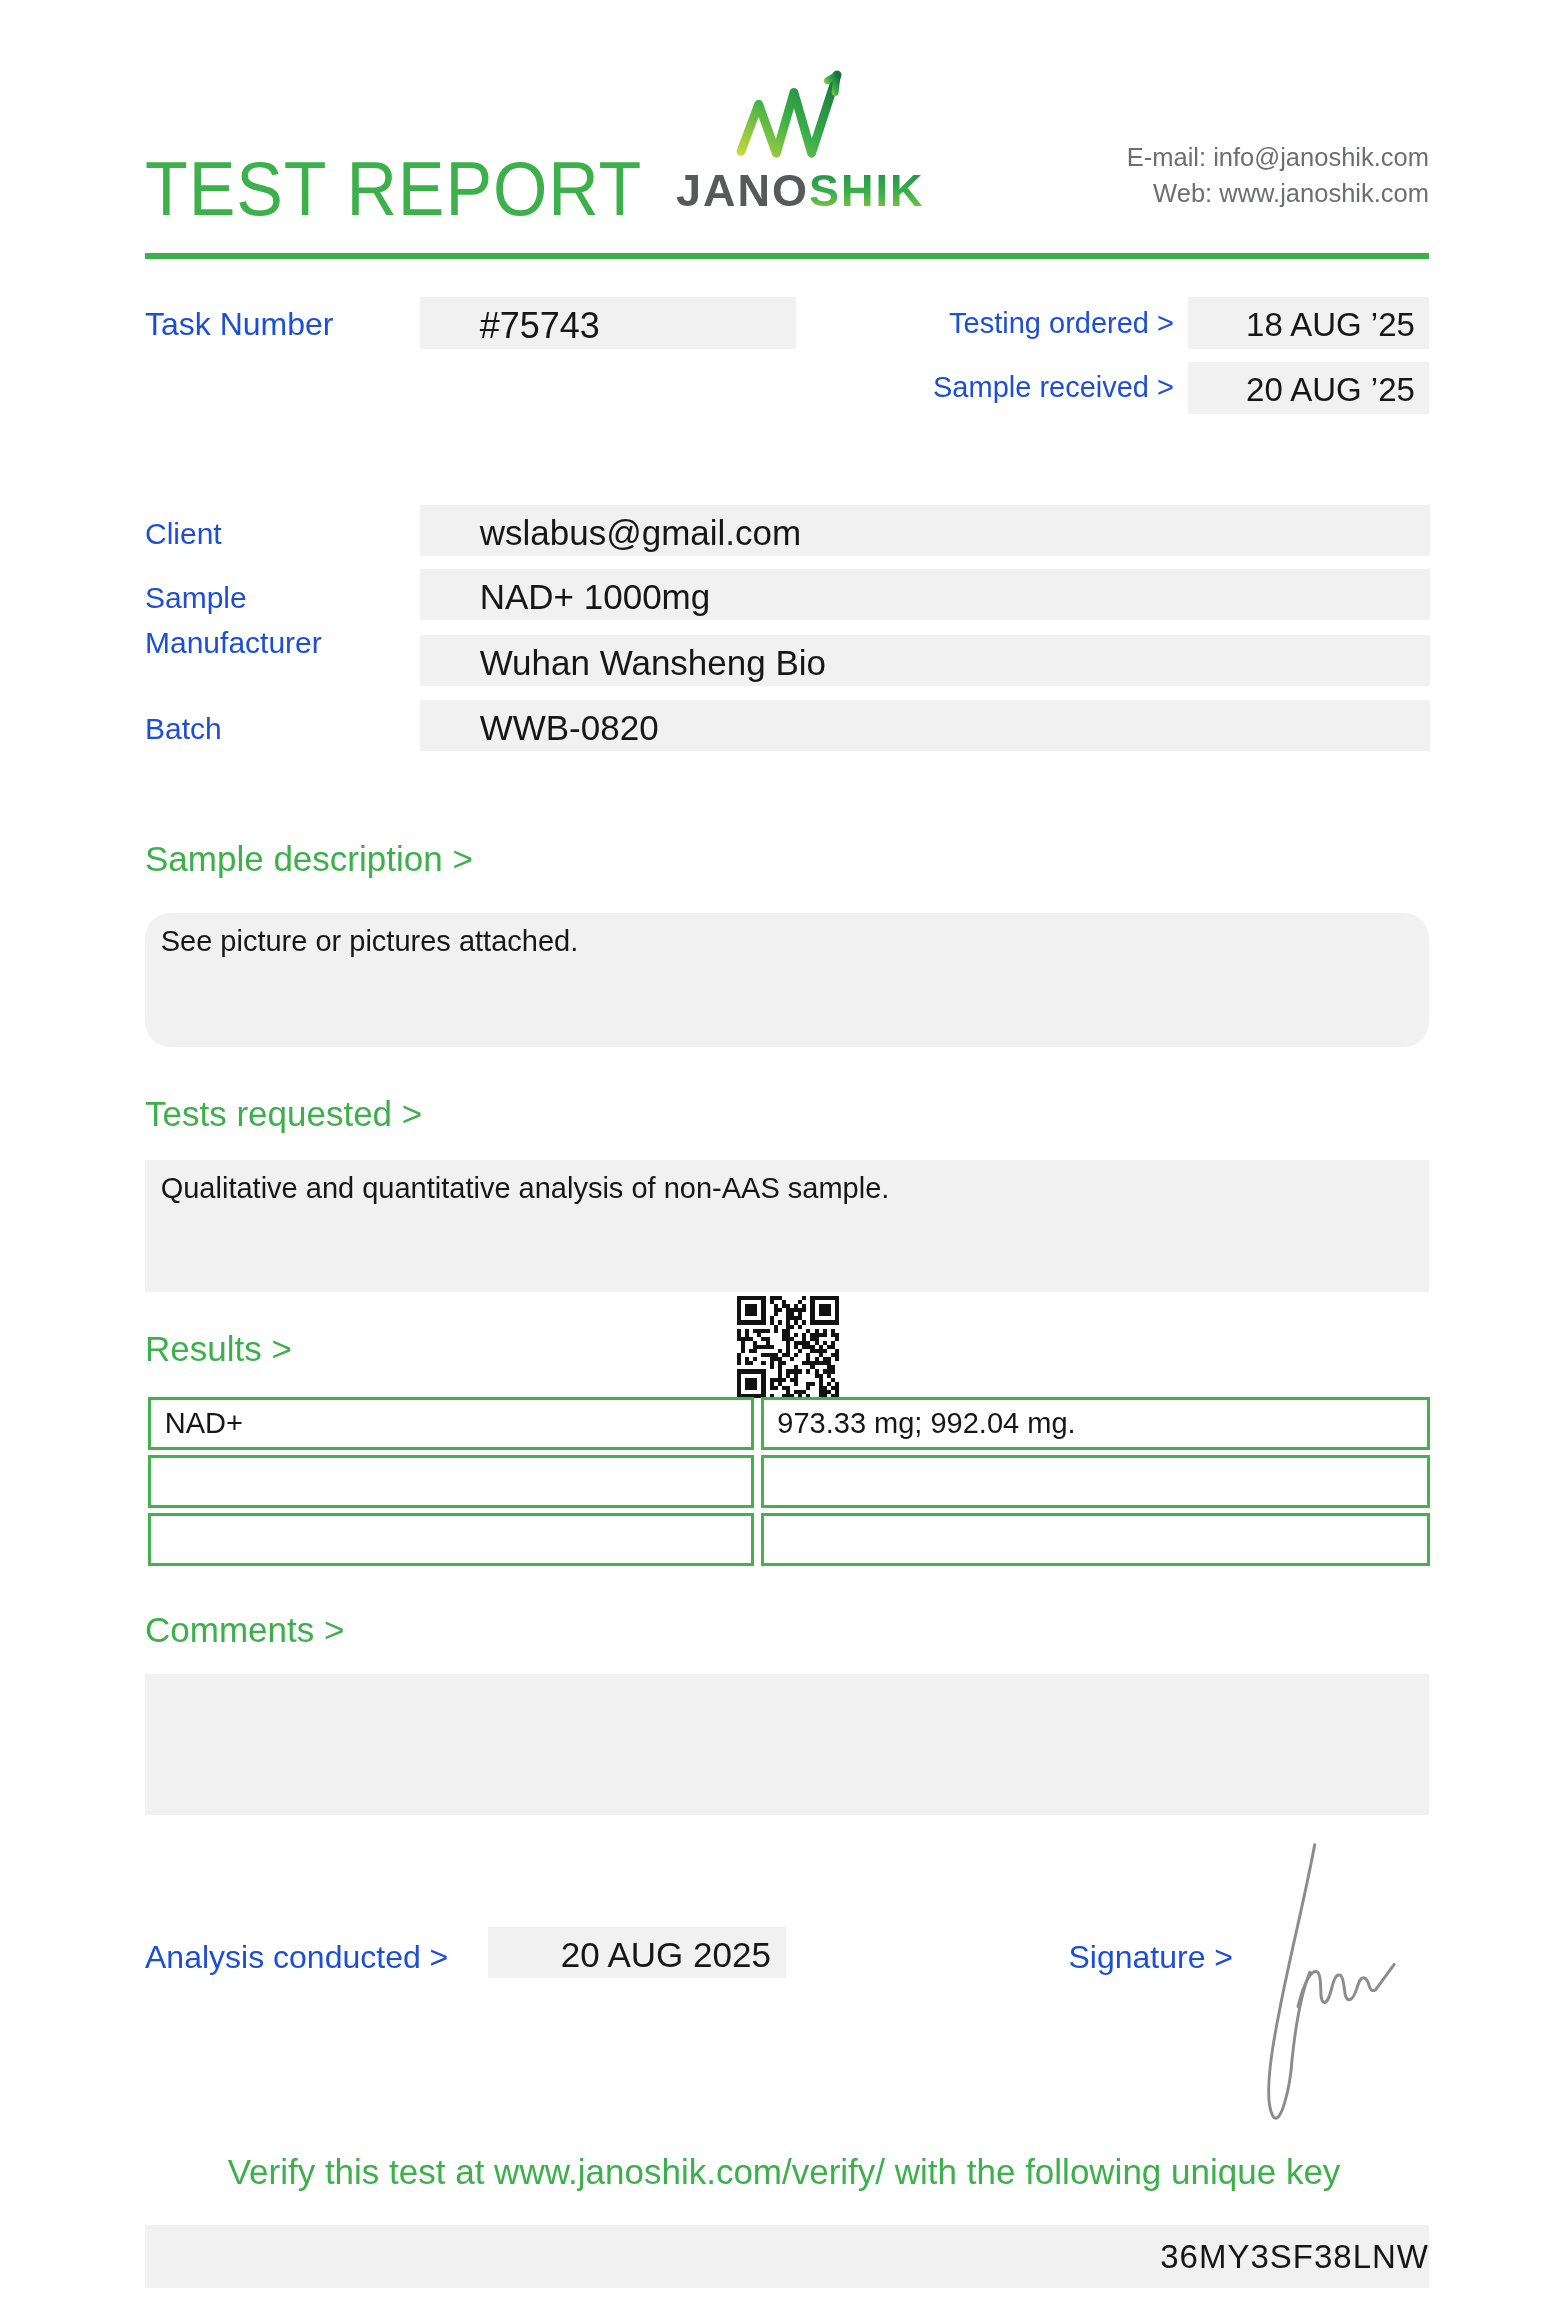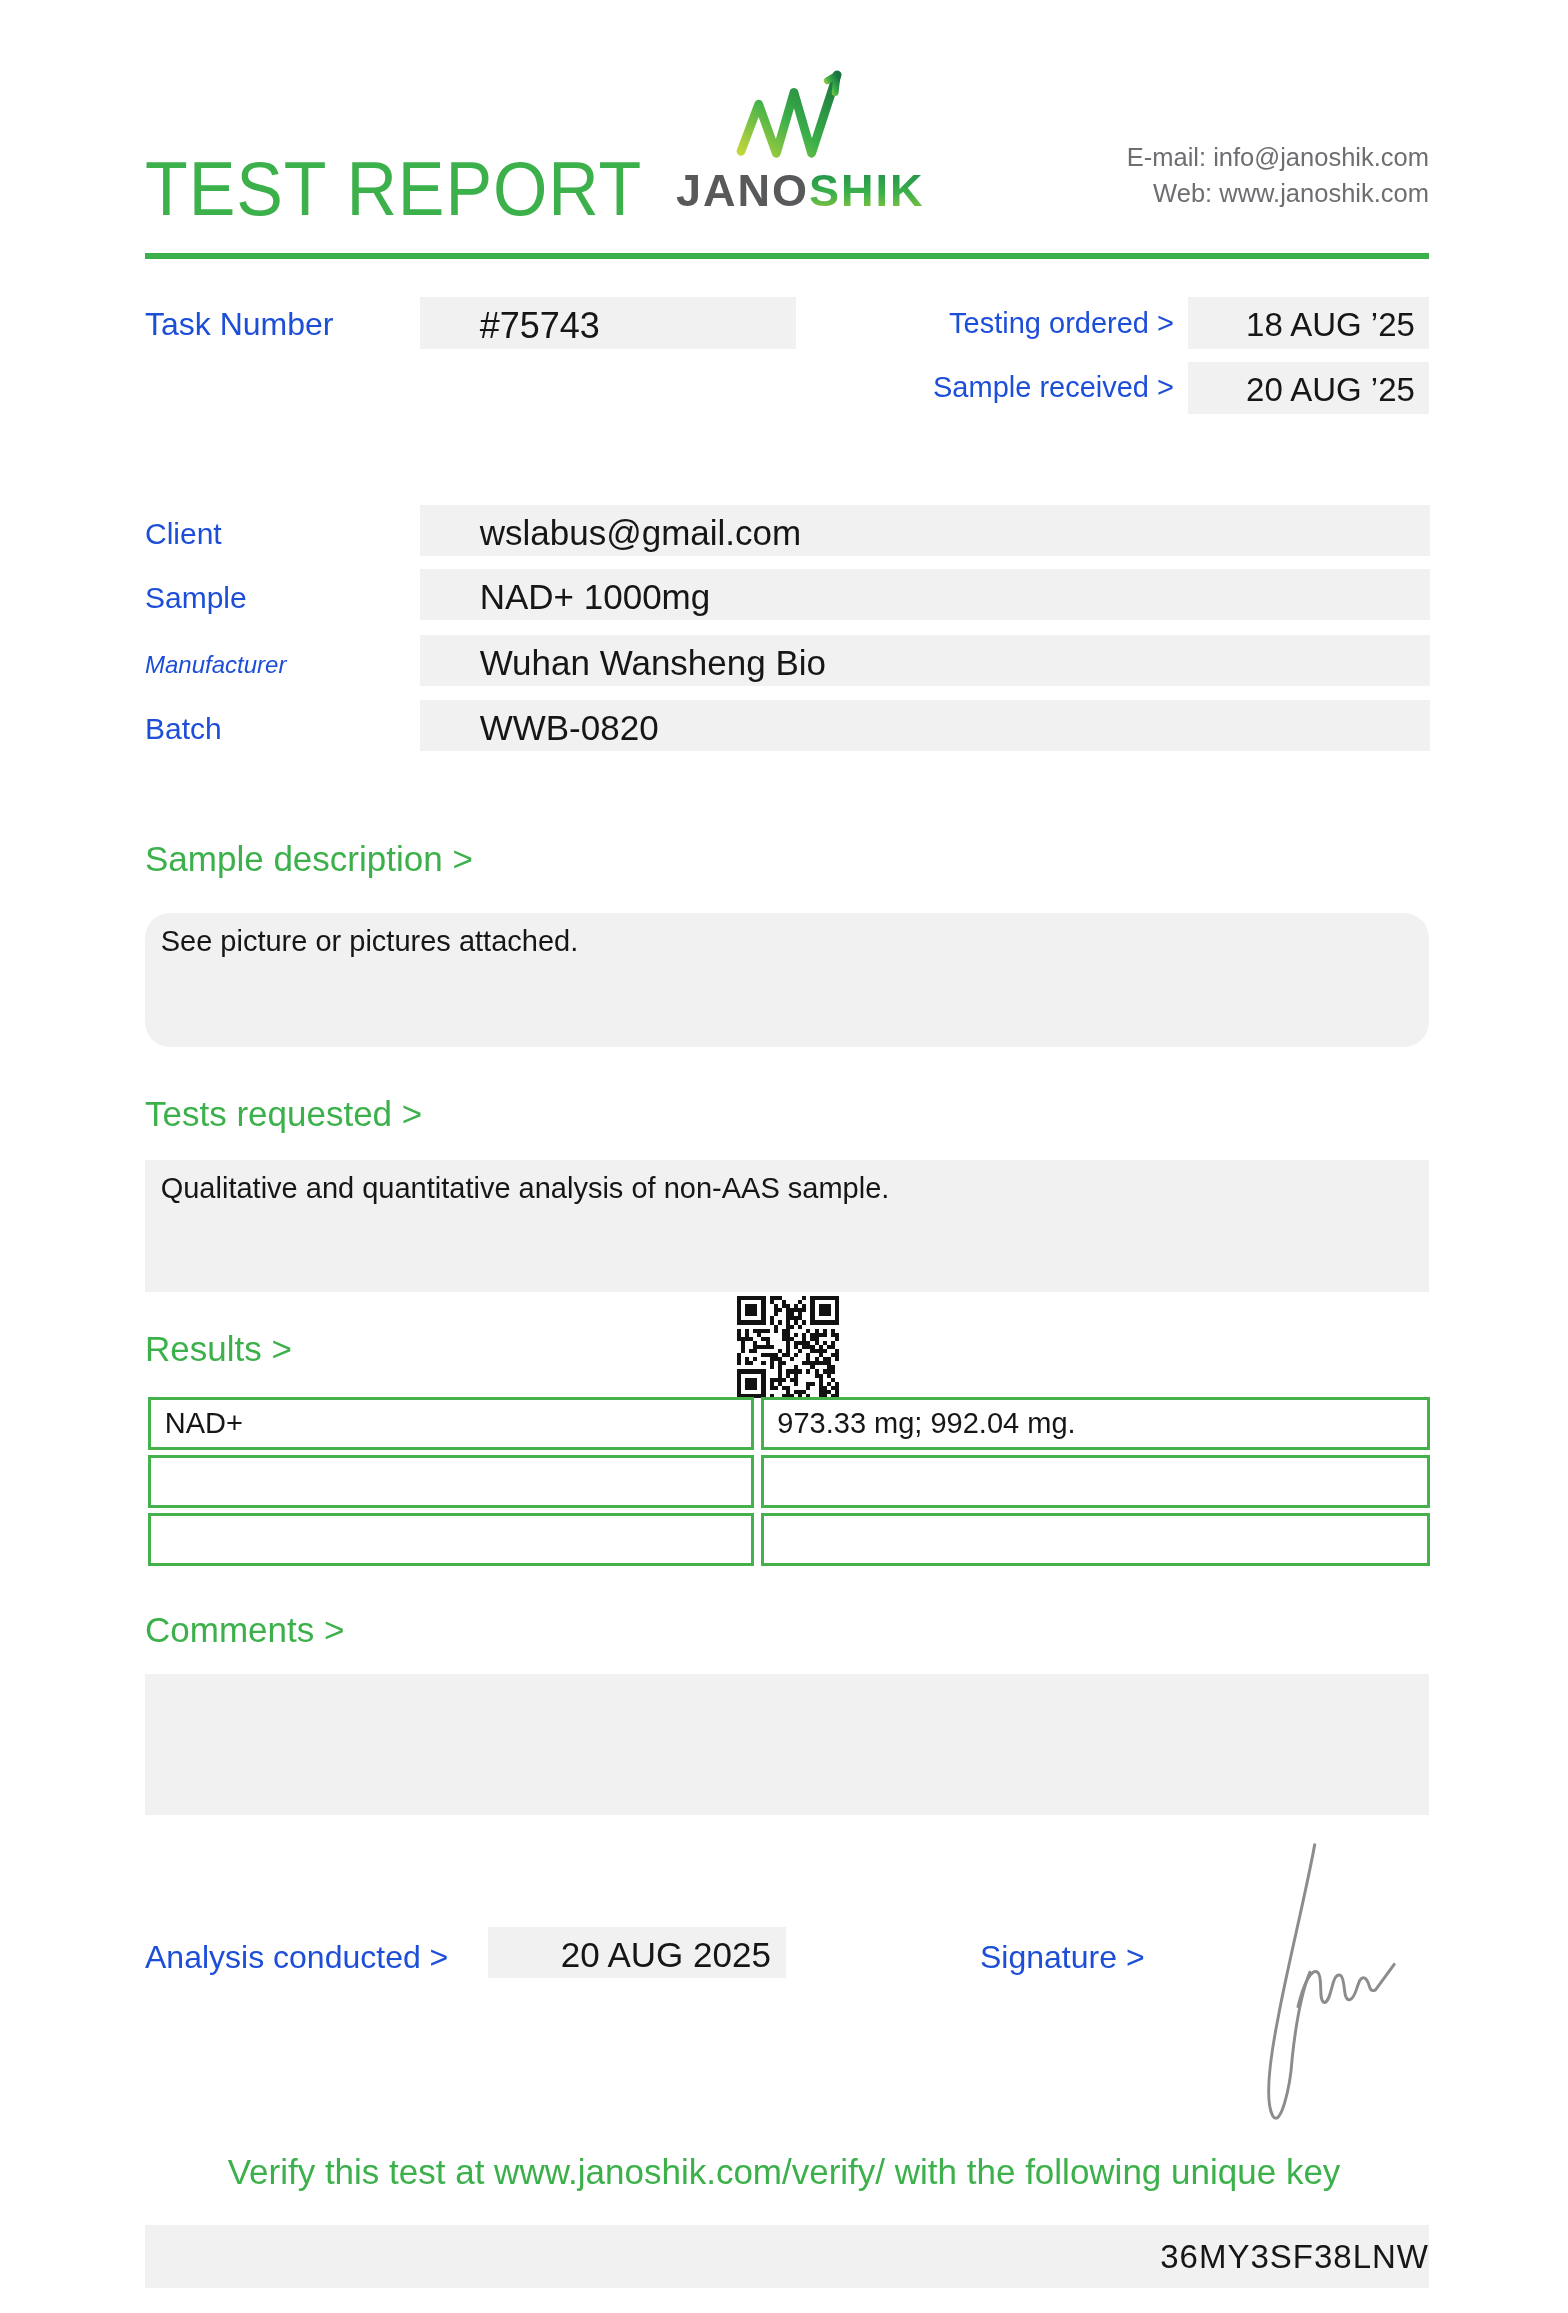--- a/index.html
+++ b/index.html
@@ -84,21 +84,21 @@
   <div class="abs lbl" style="left:145px;top:517px;font-size:30px;">Client</div>
   <div class="abs gbox" style="left:420px;top:505px;width:1010px;height:51px;">
     <div class="val" style="font-size:35px;padding:7.8px 0 0 15.7px;">wslabus@gmail.com</div>
   </div>
 
   <div class="abs lbl" style="left:145px;top:581px;font-size:30px;">Sample</div>
   <div class="abs gbox" style="left:420px;top:569px;width:1010px;height:51px;">
     <div class="val" style="font-size:35px;padding:7.8px 0 0 15.7px;">NAD+ 1000mg</div>
   </div>
 
-  <div class="abs lbl" style="left:145px;top:651px;font-size:24px;font-style:italic;">Manufacturer</div>
+  <div class="abs lbl" style="left:145px;top:626px;font-size:30px;">Manufacturer</div>
   <div class="abs gbox" style="left:420px;top:635px;width:1010px;height:51px;">
     <div class="val" style="font-size:35px;padding:7.8px 0 0 15.7px;">Wuhan Wansheng Bio</div>
   </div>
 
   <div class="abs lbl" style="left:145px;top:712px;font-size:30px;">Batch</div>
   <div class="abs gbox" style="left:420px;top:700px;width:1010px;height:51px;">
     <div class="val" style="font-size:35px;padding:7.8px 0 0 15.7px;">WWB-0820</div>
   </div>
 
   <div class="abs heading" style="left:145px;top:839px;">Sample description &gt;</div>
@@ -451,21 +451,21 @@
   <div class="abs heading" style="left:145px;top:1610px;">Comments &gt;</div>
   <div class="abs gbox" style="left:145px;top:1674px;width:1284px;height:141px;">
     <div class="boxtext"></div>
   </div>
 
   <div class="abs lbl" style="left:145px;top:1939px;font-size:32px;">Analysis conducted &gt;</div>
   <div class="abs gbox" style="left:488px;top:1927px;width:298px;height:51px;">
     <div class="val" style="font-size:35px;padding:7.8px 0 0 13.7px;text-align:center;">20 AUG 2025</div>
   </div>
 
-  <div class="abs lbl" style="left:980px;top:1939px;width:253px;font-size:32px;">Signature &gt;</div>
+  <div class="abs lbl" style="left:980px;top:1939px;width:253px;font-size:32px;text-align:right;">Signature &gt;</div>
 
   <div class="abs" style="left:1247px;top:1825px;width:157px;height:314px;">
     <svg width="157" height="314" viewBox="0 0 160 320">
       <path d="M69,20 C60,70 40,150 32,195 C24,235 18,280 26,296 C34,310 44,268 46,238 C50,200 56,170 64,150" fill="none" stroke="#8c8c8c" stroke-width="3" stroke-linecap="round"></path>
       <path d="M52,185 C58,160 66,146 72,150 C78,155 72,180 79,181 C87,179 86,150 95,153 C101,156 97,180 105,178 C113,175 112,153 120,156 C126,159 123,172 131,168 L150,142" fill="none" stroke="#8c8c8c" stroke-width="3" stroke-linecap="round"></path>
     </svg>
   </div>
 
   <div class="abs verify" style="left:0;top:2152px;">Verify this test at www.janoshik.com/verify/ with the following unique key</div>
   <div class="abs gbox" style="left:145px;top:2225px;width:1284px;height:63px;">

